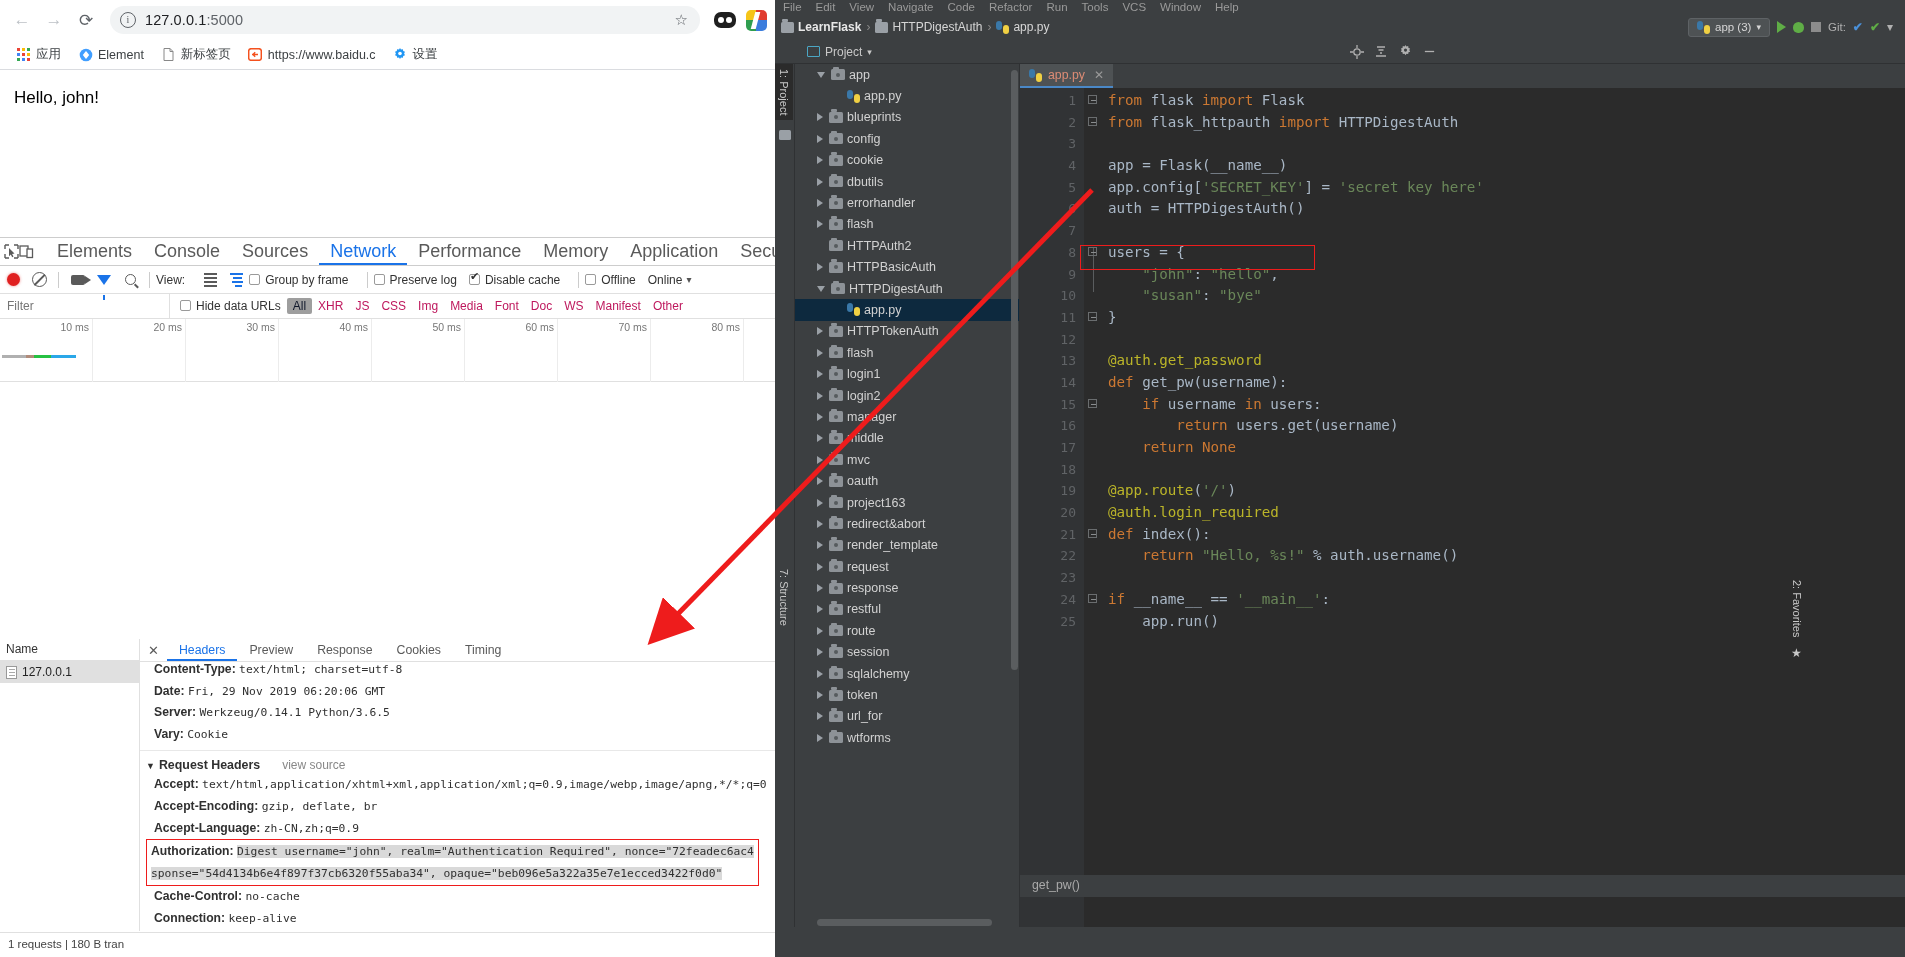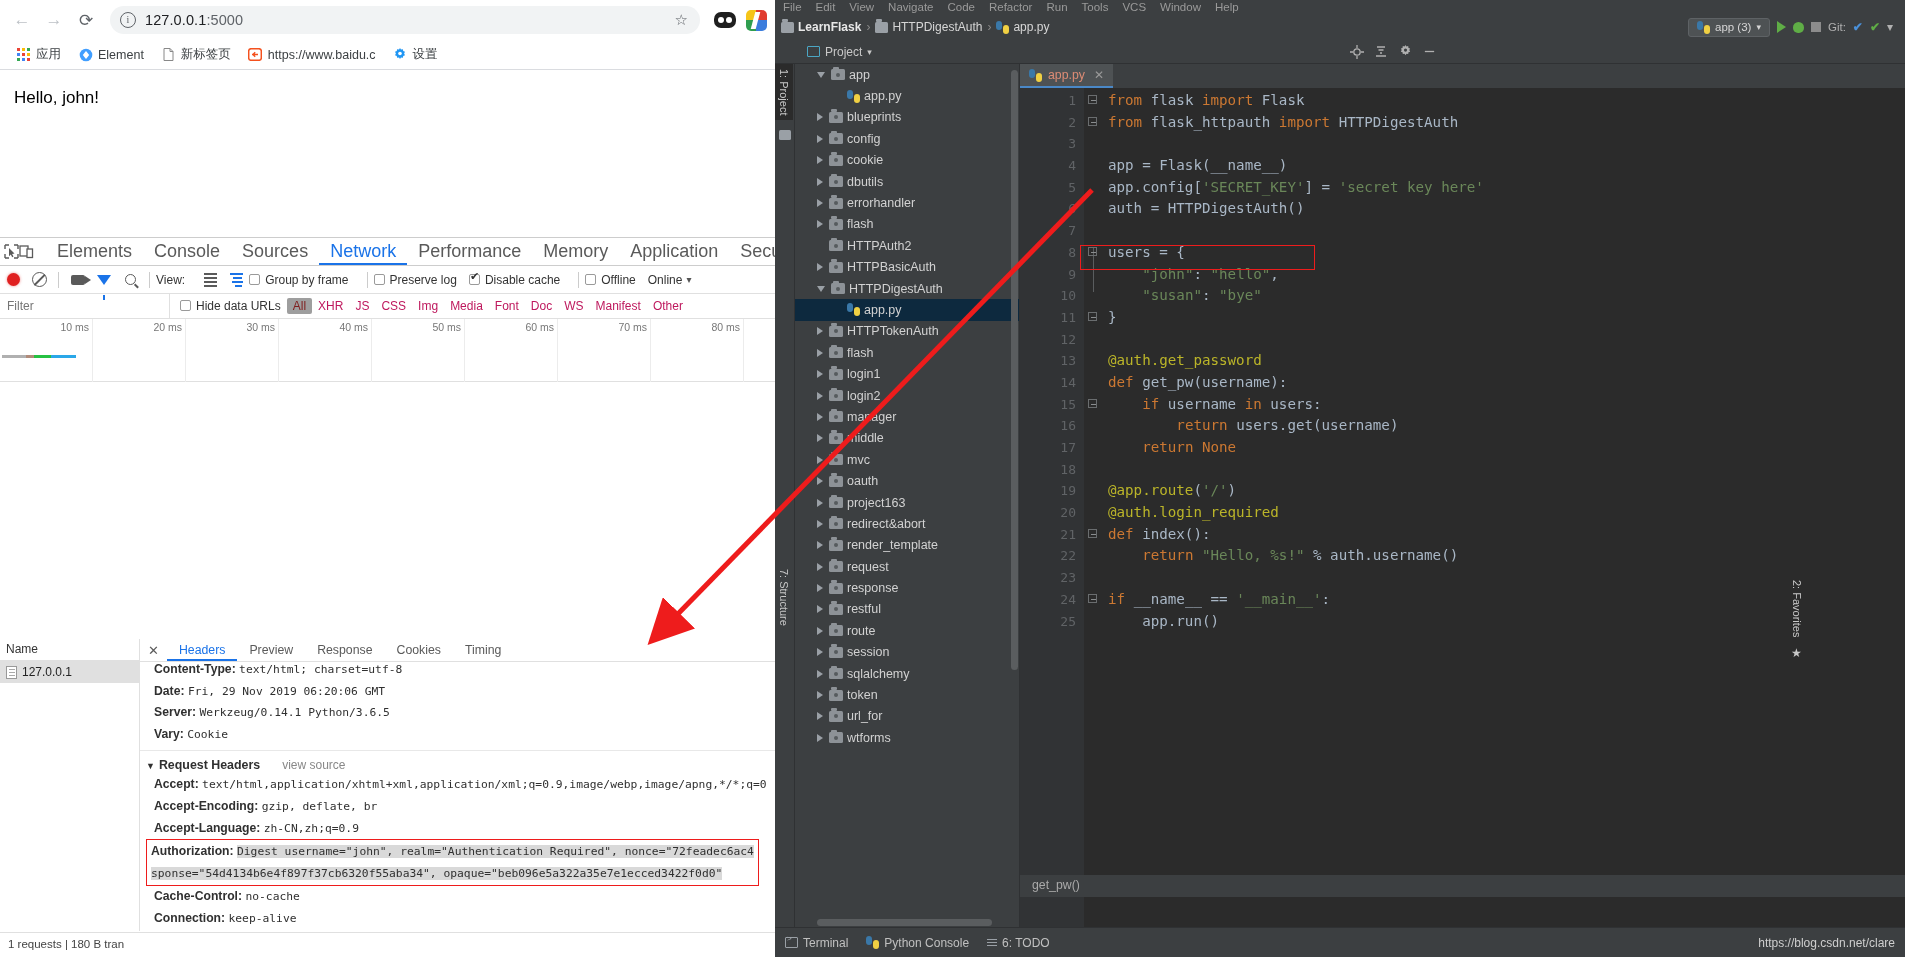--- a/index.html
+++ b/index.html
@@ -97,21 +97,21 @@
   .wfico { display:flex; flex-direction:column; gap:2px; align-items:flex-start;}
   .wfico i { height:2px; background:#1a73e8; display:block; }
 
   .dt-filter { height:25px; display:flex; align-items:center;
      border-bottom:1px solid #e0e0e0; font-size:12px; color:#333; }
   .filter-in { width:170px; height:24px; border:none;
      border-right:1px solid #e0e0e0; padding:0 7px; font-size:12px;
      color:#9a9a9a; background:#fff; outline:none;
      font-family:"Liberation Sans", sans-serif; }
   .ftype { padding:0 6px; font-size:12px; color:#be185d; }
-  .ftype.sel { background:#9e9e9e; color:#7f1d1d; border-radius:2px; padding:1px 6px;}
+  .ftype.sel { background:#9e9e9e; color:#0f172a; border-radius:2px; padding:1px 6px;}
 
   .timeline { height:63px; border-bottom:1px solid #e0e0e0; position:relative; }
   .tl-tick { position:absolute; top:0; height:63px; border-left:1px solid #ececec;}
   .tl-lab { position:absolute; top:2px; font-size:10.5px; color:#777;
      transform:translateX(-100%); padding-right:3px; }
   .bar { position:absolute; top:36px; height:3px; }
 
   .names-hd { position:absolute; left:0; top:401px; width:140px; height:22px;
      border-bottom:1px solid #e0e0e0; border-right:1px solid #e0e0e0;
      font-size:12px; color:#333; padding:3px 6px; background:#fff; }
@@ -840,39 +840,20 @@
 
         <div class="crumb-bar">get_pw()</div>
       </div>
     </div>
 
     <div class="fav-strip">
       <span class="fav-tab">2: Favorites</span>
       <span class="star" style="display:block;margin-top:6px">★</span>
     </div>
 
-    <div class="ide-status">
-      <span class="st-item">
-          <span class="term-ico"></span>
-          <span>Terminal</span>
-        </span>
-      <span class="st-item">
-          <span class="py-ico"></span>
-          <span>Python Console</span>
-        </span>
-      <span class="st-item">
-          <span class="todo-ico">
-            <i></i>
-            <i></i>
-            <i></i>
-          </span>
-          <span>6: TODO</span>
-        </span>
-      <span class="watermark">https://blog.csdn.net/clare</span>
-    </div>
   </div>
 
   <svg class="arrow-svg">
     <defs>
       <marker id="ah" markerWidth="9" markerHeight="9" refX="2" refY="4.5" orient="auto">
         <path d="M0,0 L9,4.5 L0,9 Z" fill="#ee1c1c"></path>
       </marker>
     </defs>
     <line x1="1092" y1="190" x2="672" y2="620" stroke="#ee1c1c" stroke-width="5" marker-end="url(#ah)"></line>
   </svg>

